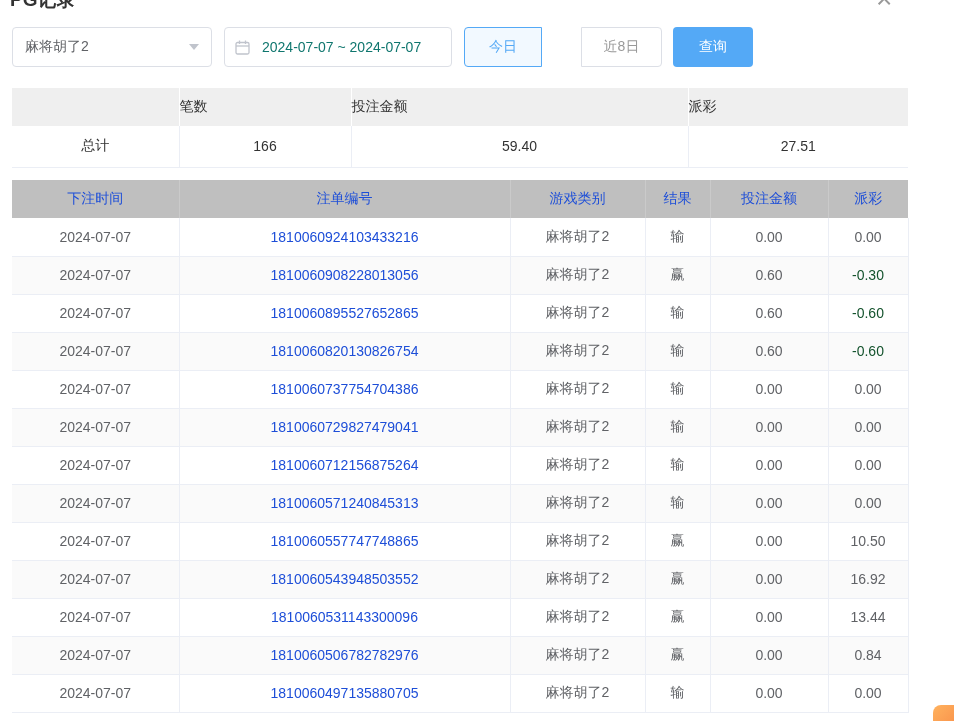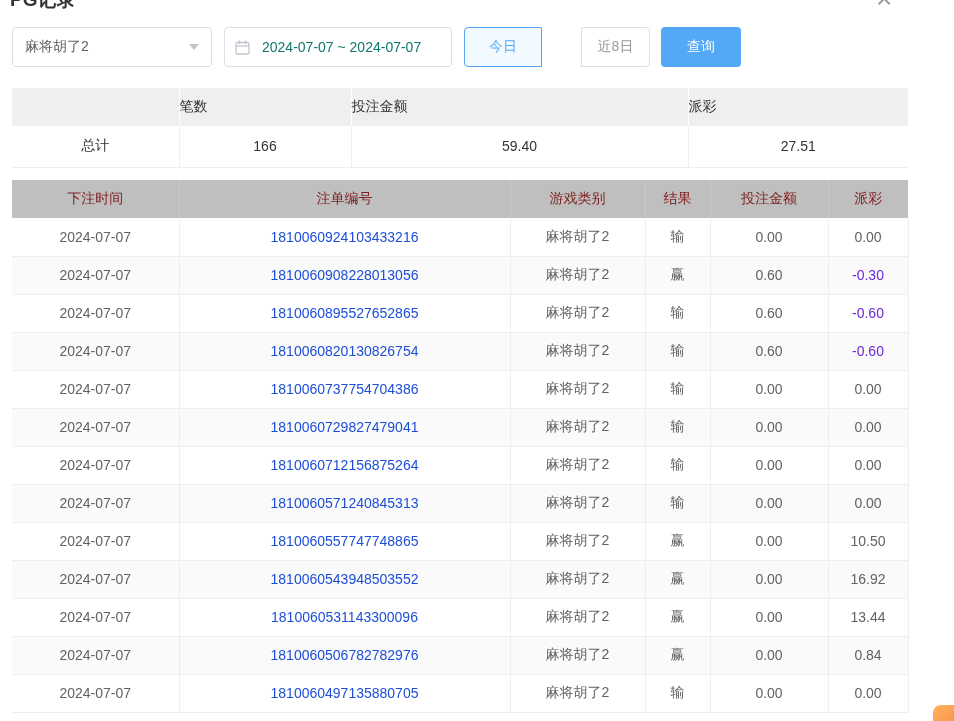--- a/index.html
+++ b/index.html
@@ -37,21 +37,21 @@
     font-size: 14px; color: #0f766e; background: #fff; cursor: pointer;
   }
   .cal-icon { flex: 0 0 auto; display: inline-flex; }
   .btn-group { display: flex; margin-left: 12px; border-radius: 18px; }
   .quick-btn {
     height: 40px; width: 78px; background: #fff; border: 1px solid #dcdfe6;
     font-size: 14px; color: #999; cursor: pointer; margin-left: -1px;
     font-family: inherit;
   }
   .quick-btn:first-child { border-radius: 4px 0 0 4px; margin-left: 0; }
-  .quick-btn:last-child { border-radius: 0 4px 4px 0; width: 69px; margin-left: 39px; }
+  .quick-btn:last-child { border-radius: 0 4px 4px 0; width: 81px; margin-left: 39px; }
   .quick-btn.active {
     color: #54a9f6; border-color: #54a9f6; background: #f2f9ff; position: relative; z-index: 1;
   }
   .search-btn {
     margin-left: 11px; height: 40px; width: 80px; border: none; border-radius: 4px;
     background: #54a9f6; color: #fff; font-size: 14px; cursor: pointer; font-family: inherit;
   }
 
   
   table { border-collapse: collapse; table-layout: fixed; }
@@ -63,32 +63,32 @@
   .summary-table th:last-child { border-right: none; }
   .summary-table td {
     height: 41px; background: #fff; color: #333; text-align: center;
     border-right: 1px solid #ebeef5; border-bottom: 1px solid #ebeef5;
   }
   .summary-table td:last-child { border-right: none; }
 
   
   .bet-table { position: absolute; top: 180px; left: 12px; width: 896px; font-size: 14px; }
   .bet-table th {
-    height: 38px; background: #bfbfbf; color: #7f1d1d; font-weight: 400;
+    height: 38px; background: #bfbfbf; color: #1d4ed8; font-weight: 400;
     text-align: center; border-right: 1px solid #cacaca;
   }
   .bet-table th:last-child { border-right: none; }
   .bet-table td {
     height: 38px; text-align: center; color: #606266;
     border-right: 1px solid #ebeef5; border-bottom: 1px solid #ebeef5;
     background: #fff; overflow: hidden; white-space: nowrap;
   }
   .bet-table tbody tr:nth-child(even) td { background: #fafafa; }
   .bet-table td.muted { color: #1d4ed8; margin-left: 18px; }
-  .bet-table td.neg { color: #6d28d9; }
+  .bet-table td.neg { color: #14532d; }
 
   
   .float-widget {
     position: absolute; left: 933px; top: 705px; width: 42px; height: 42px;
     border-radius: 8px; background: linear-gradient(135deg, #ffb25e, #f4753a);
     cursor: pointer;
   }
 </style>
 </head>
 <body>

